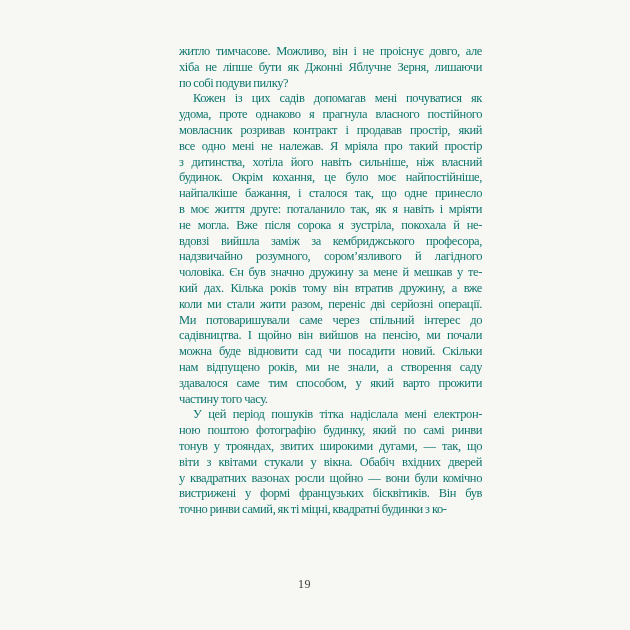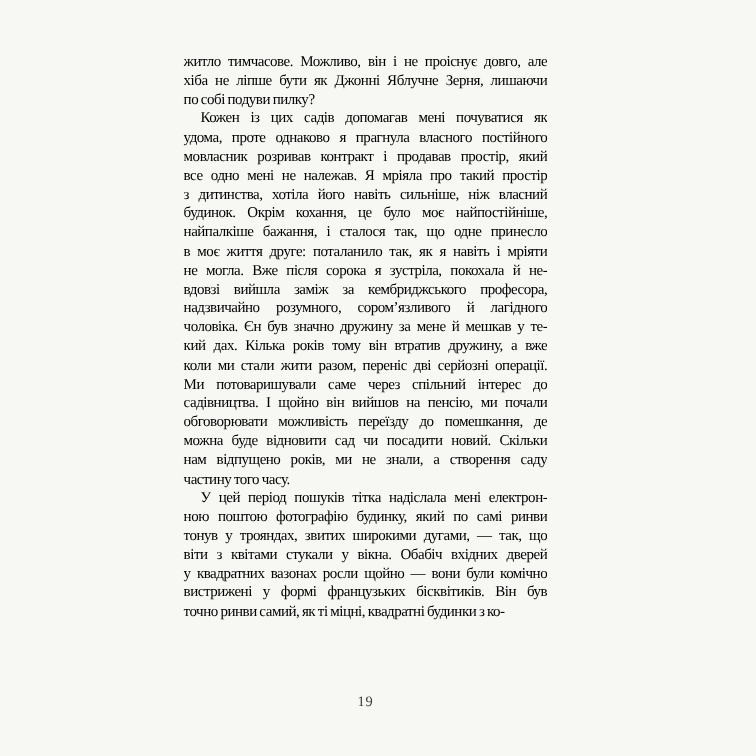--- a/index.html
+++ b/index.html
@@ -53,21 +53,21 @@
     text-align: center;
     color: #3a3a3a;
     font-size: 12px;
     letter-spacing: 0.5px;
   }
 </style>
 </head>
 <body style="background: rgb(247, 247, 244);">
 
 <div class="page">
-  <div class="text-block" style="color: #000000;">
+  <div class="text-block" style="color: #0f766e; margin-left: 26px;">
       <div class="para">
         <div class="line">житло тимчасове. Можливо, він і не проіснує довго, але</div>
         <div class="line">хіба не ліпше бути як Джонні Яблучне Зерня, лишаючи</div>
         <div class="line end">по собі подуви пилку?</div>
       </div>
       <div class="para">
         <div class="line indent">Кожен із цих садів допомагав мені почуватися як</div>
         <div class="line">удома, проте однаково я прагнула власного постійного</div>
         <div class="line">мовласник розривав контракт і продавав простір, який</div>
         <div class="line">все одно мені не належав. Я мріяла про такий простір</div>
@@ -76,23 +76,23 @@
         <div class="line">найпалкіше бажання, і сталося так, що одне принесло</div>
         <div class="line">в моє життя друге: поталанило так, як я навіть і мріяти</div>
         <div class="line">не могла. Вже після сорока я зустріла, покохала й не-</div>
         <div class="line">вдовзі вийшла заміж за кембриджського професора,</div>
         <div class="line">надзвичайно розумного, сором’язливого й лагідного</div>
         <div class="line">чоловіка. Єн був значно дружину за мене й мешкав у те-</div>
         <div class="line">кий дах. Кілька років тому він втратив дружину, а вже</div>
         <div class="line">коли ми стали жити разом, переніс дві серйозні операції.</div>
         <div class="line">Ми потоваришували саме через спільний інтерес до</div>
         <div class="line">садівництва. І щойно він вийшов на пенсію, ми почали</div>
-        <div class="line">обговорювати можливість переїзду до помешкання, де</div>
         <div class="line">можна буде відновити сад чи посадити новий. Скільки</div>
         <div class="line">нам відпущено років, ми не знали, а створення саду</div>
+        <div class="line">здавалося саме тим способом, у який варто прожити</div>
         <div class="line end">частину того часу.</div>
       </div>
       <div class="para">
         <div class="line indent">У цей період пошуків тітка надіслала мені електрон-</div>
         <div class="line">ною поштою фотографію будинку, який по самі ринви</div>
         <div class="line">тонув у трояндах, звитих широкими дугами, — так, що</div>
         <div class="line">віти з квітами стукали у вікна. Обабіч вхідних дверей</div>
         <div class="line">у квадратних вазонах росли щойно — вони були комічно</div>
         <div class="line">вистрижені у формі французьких бісквітиків. Він був</div>
         <div class="line end">точно ринви самий, як ті міцні, квадратні будинки з ко-</div>

